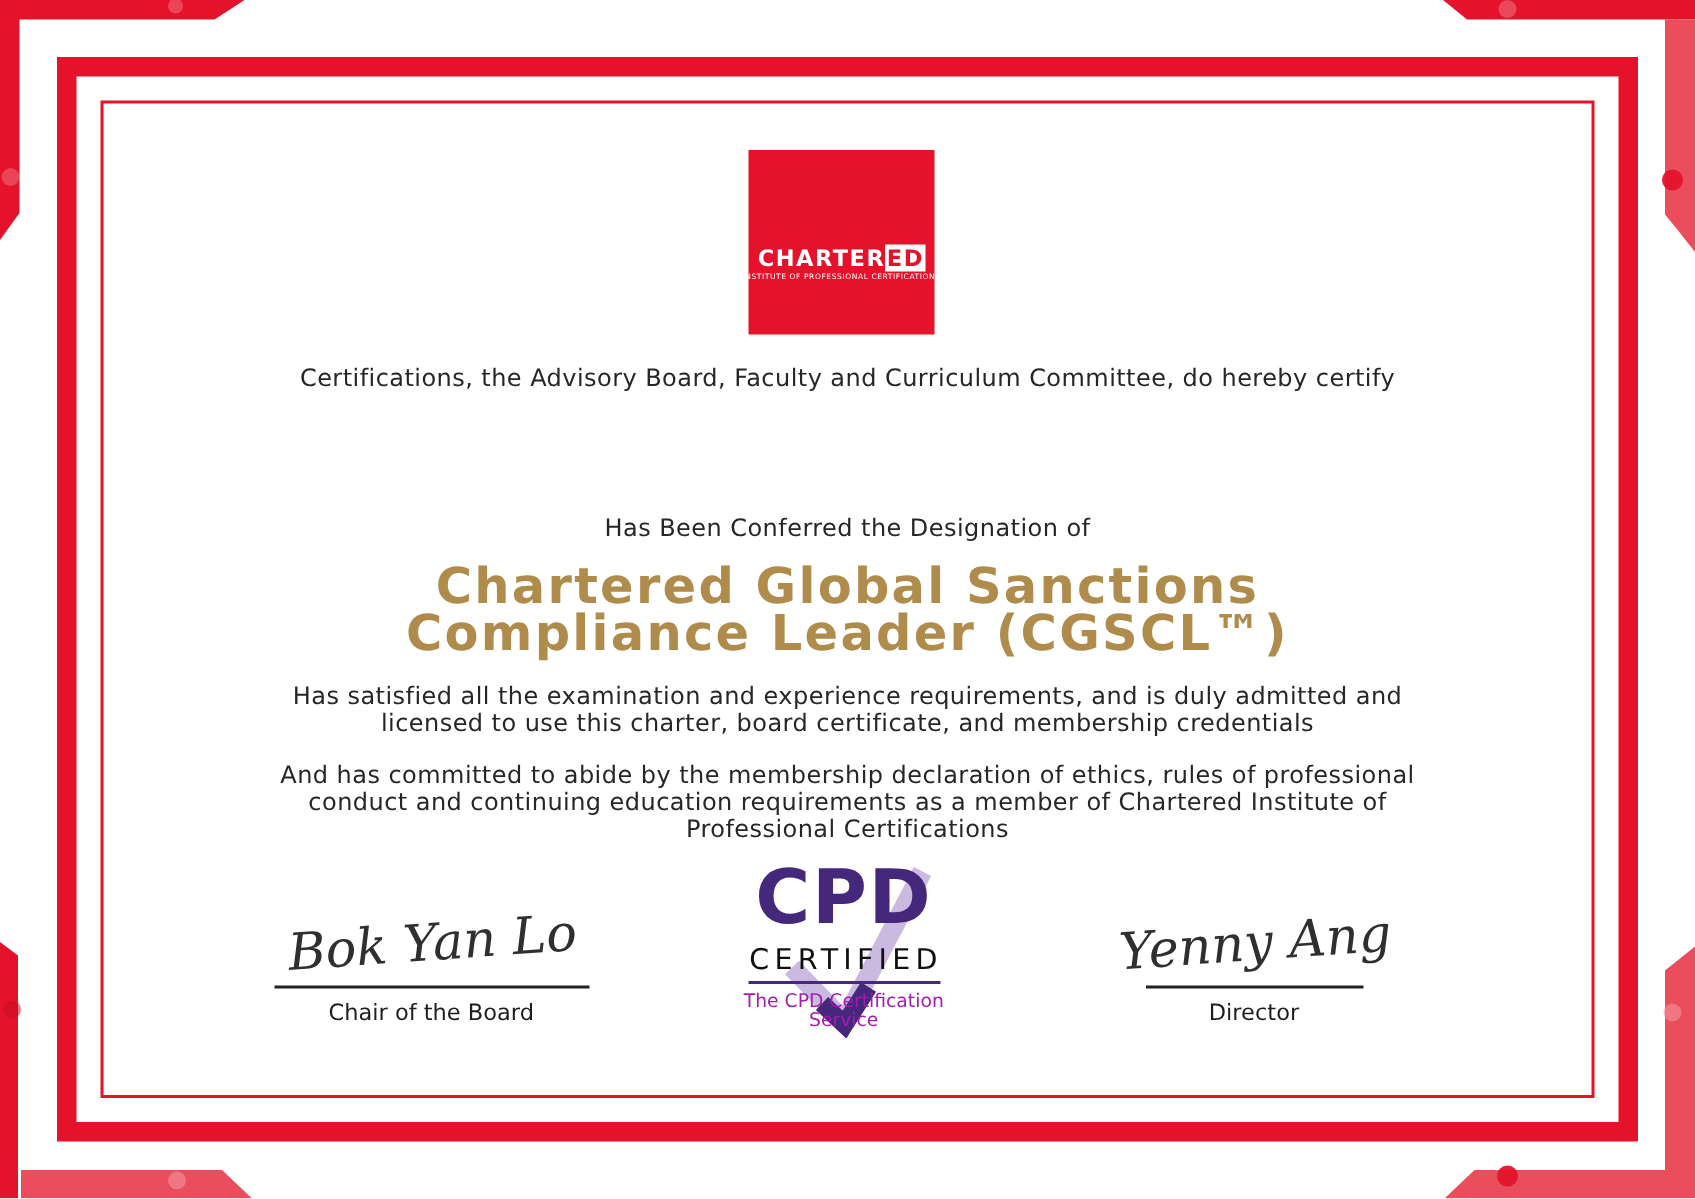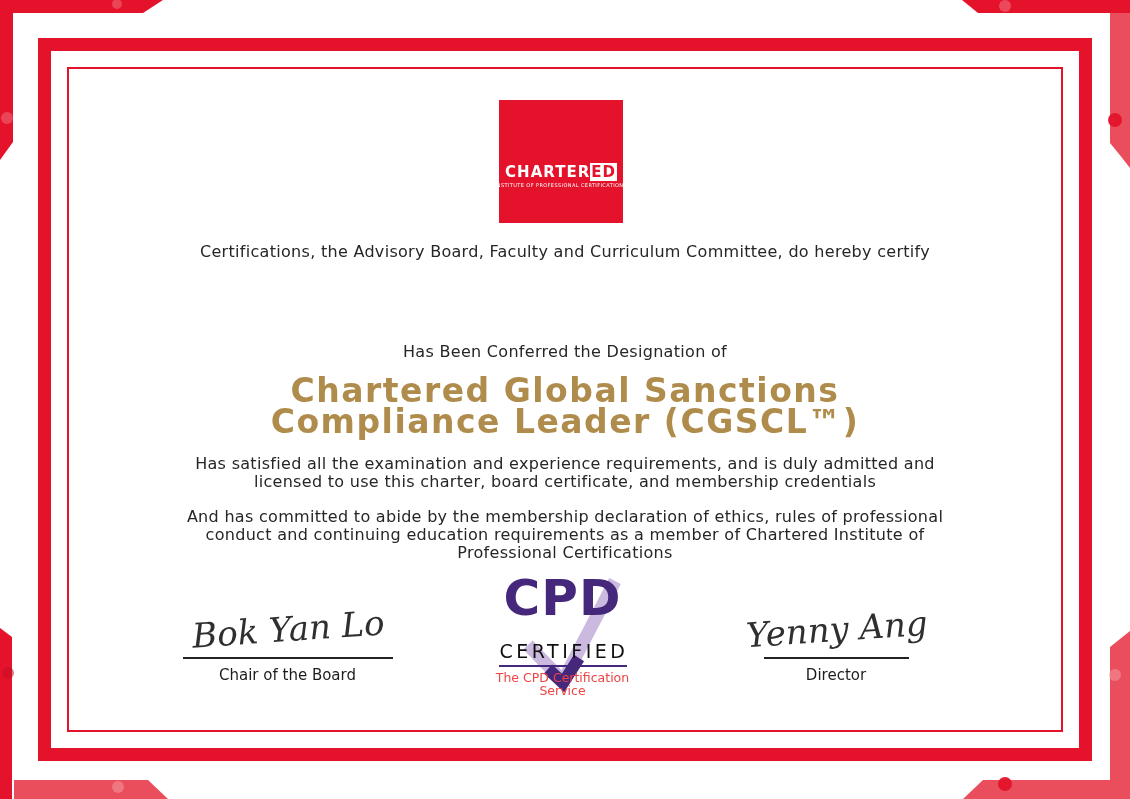--- a/index.html
+++ b/index.html
@@ -44,23 +44,23 @@
   }
   .sig-line{border-top:2px solid #222;margin:8px auto 7px;}
   .sig-block.left .sig-line{width:210px;}
   .sig-block.right .sig-line{width:145px;}
   .sig-title{font-size:15px;color:#1d1d1d;}
   
   .cpd{position:absolute;left:480px;top:573px;width:165px;height:130px;text-align:center;}
   .cpd-check{position:absolute;left:0;top:0;}
   .cpd-inner{position:relative;z-index:1;}
   .cpd-acronym{font-size:50px;line-height:50px;font-weight:800;letter-spacing:1px;color:var(--cpd-purple,#45277B);}
-  .cpd-certified{font-size:19px;letter-spacing:3.5px;color:#101010;margin-top:17px;padding-left:3px;}
+  .cpd-certified{font-size:19px;letter-spacing:3.5px;color:#101010;margin-top:6px;padding-left:3px;}
   .cpd-underline{width:128px;border-top:2px solid var(--cpd-purple,#45277B);margin:3px auto 4px;}
-  .cpd-sub{font-size:12.5px;line-height:13px;color:#ef4444;}
+  .cpd-sub{font-size:12.5px;line-height:13px;color:#a21caf;}
 </style>
 </head>
 <body>
 
 <div class="stage">
 
   <svg class="deco" viewBox="0 0 1130 799">
 
     <g>
       <polygon points="0,0 163,0 143,13 13,13 13,142 0,160" fill="#E4132B"></polygon>

